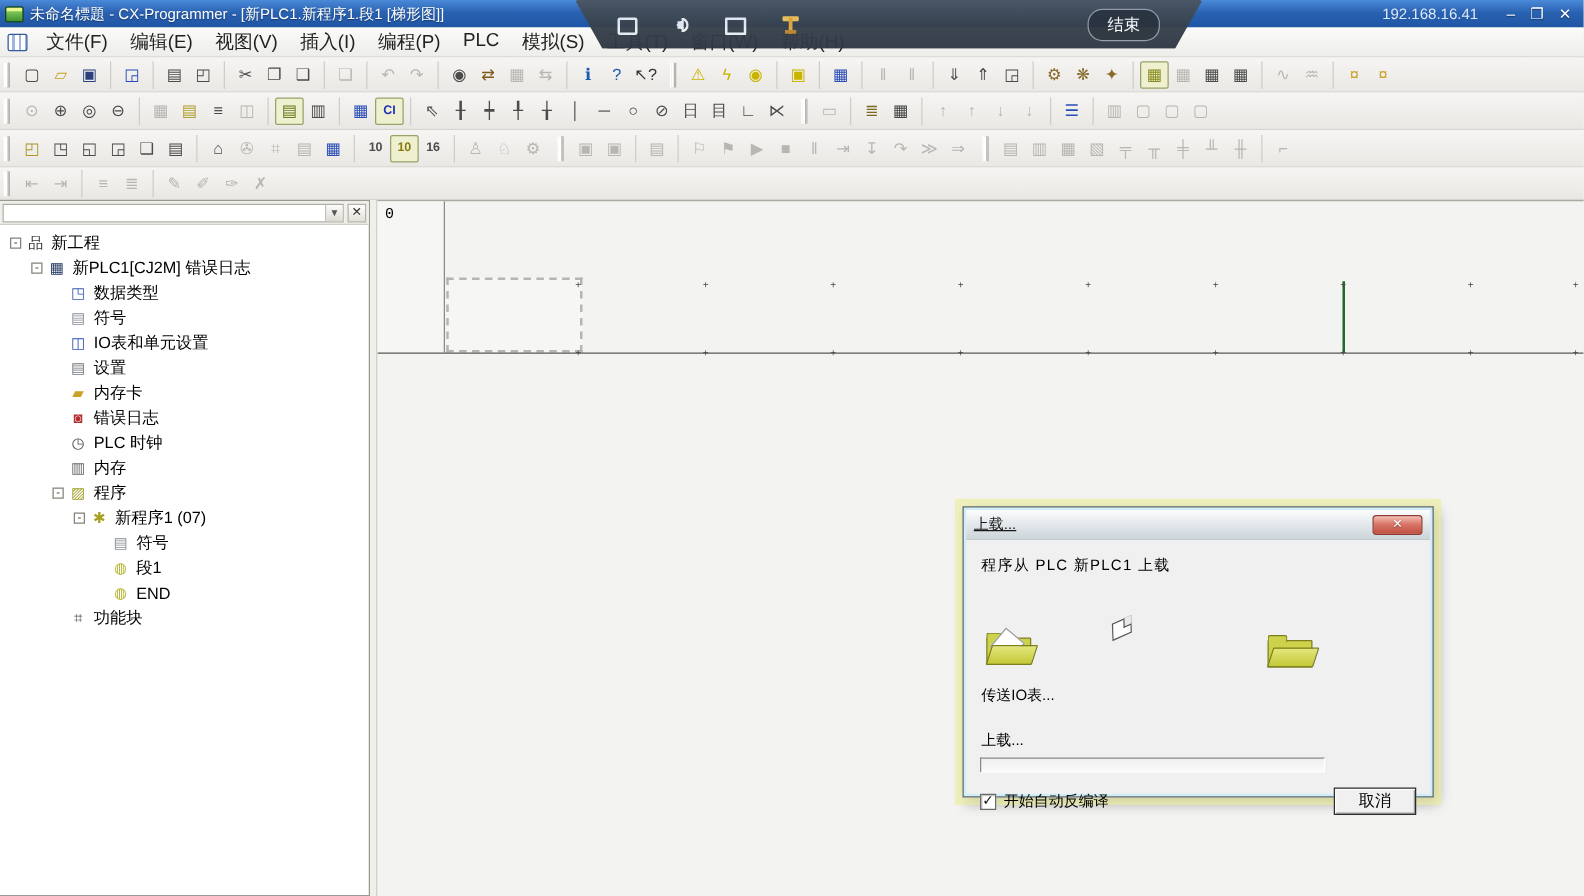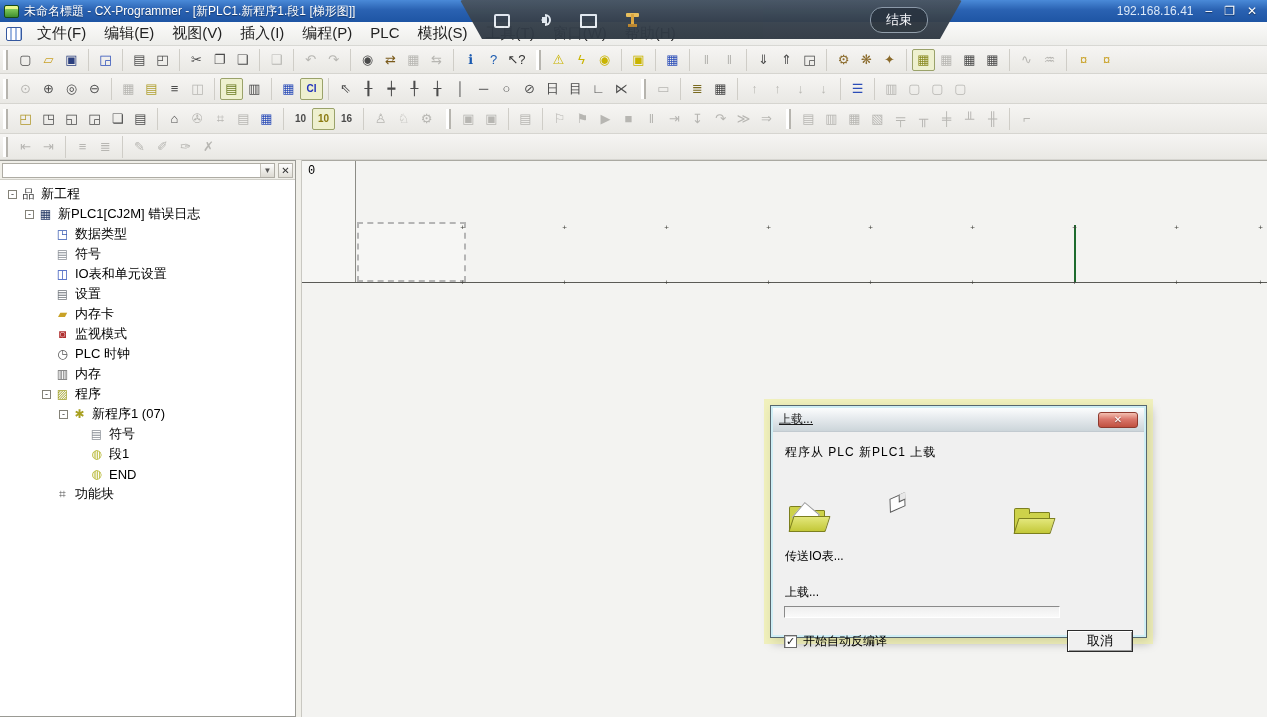--- a/index.html
+++ b/index.html
@@ -5,21 +5,21 @@
   * { margin:0; padding:0; box-sizing:border-box; }
   html,body { width:1267px; height:717px; overflow:hidden; }
   body { position:relative; font-family:"Liberation Sans","DejaVu Sans",sans-serif; font-size:12px; background:#f0efe9; color:#000; }
 
   
   .titlebar { position:absolute; left:0; top:0; width:100%; height:22px;
     background:linear-gradient(#4a8ad8,#2a62b2 45%,#1e55a4); display:flex; align-items:center; padding:0 4px; color:#fff; }
   .app-icon { width:15px; height:13px; background:linear-gradient(#9adf6a,#3f8f2f); border:1px solid #184a14; border-radius:2px; margin-right:5px;
     box-shadow:inset 0 3px 0 rgba(255,255,150,.8); }
   .title-text { font-size:12px; text-shadow:0 1px 1px rgba(0,0,0,.4); white-space:nowrap; }
-  .title-right { margin-left:auto; display:flex; align-items:center; gap:12px; }
+  .title-right { margin-left:auto; display:flex; align-items:center; gap:23px; }
   .title-ip { font-size:12px; color:#dce9f8; }
   .win-btns { display:flex; gap:12px; padding-right:6px; }
   .win-btn { color:#fff; font-size:12px; line-height:12px; cursor:default; text-shadow:0 1px 1px rgba(0,0,0,.5); }
 
   
   .banner { position:absolute; left:460px; top:0px; width:502px; height:39px; z-index:50;
     background:linear-gradient(#4a5662,#353f4a 60%,#2e3842); opacity:.96;
     clip-path:polygon(0 0,100% 0,calc(100% - 22px) 100%,22px 100%);
     display:flex; align-items:center; padding:0 34px 0 34px; color:#fff; border-radius:3px; }
   .banner-text { font-size:13px; white-space:nowrap; margin-right:18px; }
@@ -699,21 +699,21 @@
           <div class="tree-label">设置</div>
         </div>
         <div class="tree-row" style="padding-left: 42px;">
           <div class="exp-space"></div>
           <div class="t-ico" style="color: rgb(201, 162, 39);">▰</div>
           <div class="tree-label">内存卡</div>
         </div>
         <div class="tree-row" style="padding-left: 42px;">
           <div class="exp-space"></div>
           <div class="t-ico" style="color: rgb(176, 48, 48);">◙</div>
-          <div class="tree-label">监视模式</div>
+          <div class="tree-label">错误日志</div>
         </div>
         <div class="tree-row" style="padding-left: 42px;">
           <div class="exp-space"></div>
           <div class="t-ico" style="color: rgb(85, 85, 85);">◷</div>
           <div class="tree-label">PLC 时钟</div>
         </div>
         <div class="tree-row" style="padding-left: 42px;">
           <div class="exp-space"></div>
           <div class="t-ico" style="color: rgb(102, 102, 102);">▥</div>
           <div class="tree-label">内存</div>

